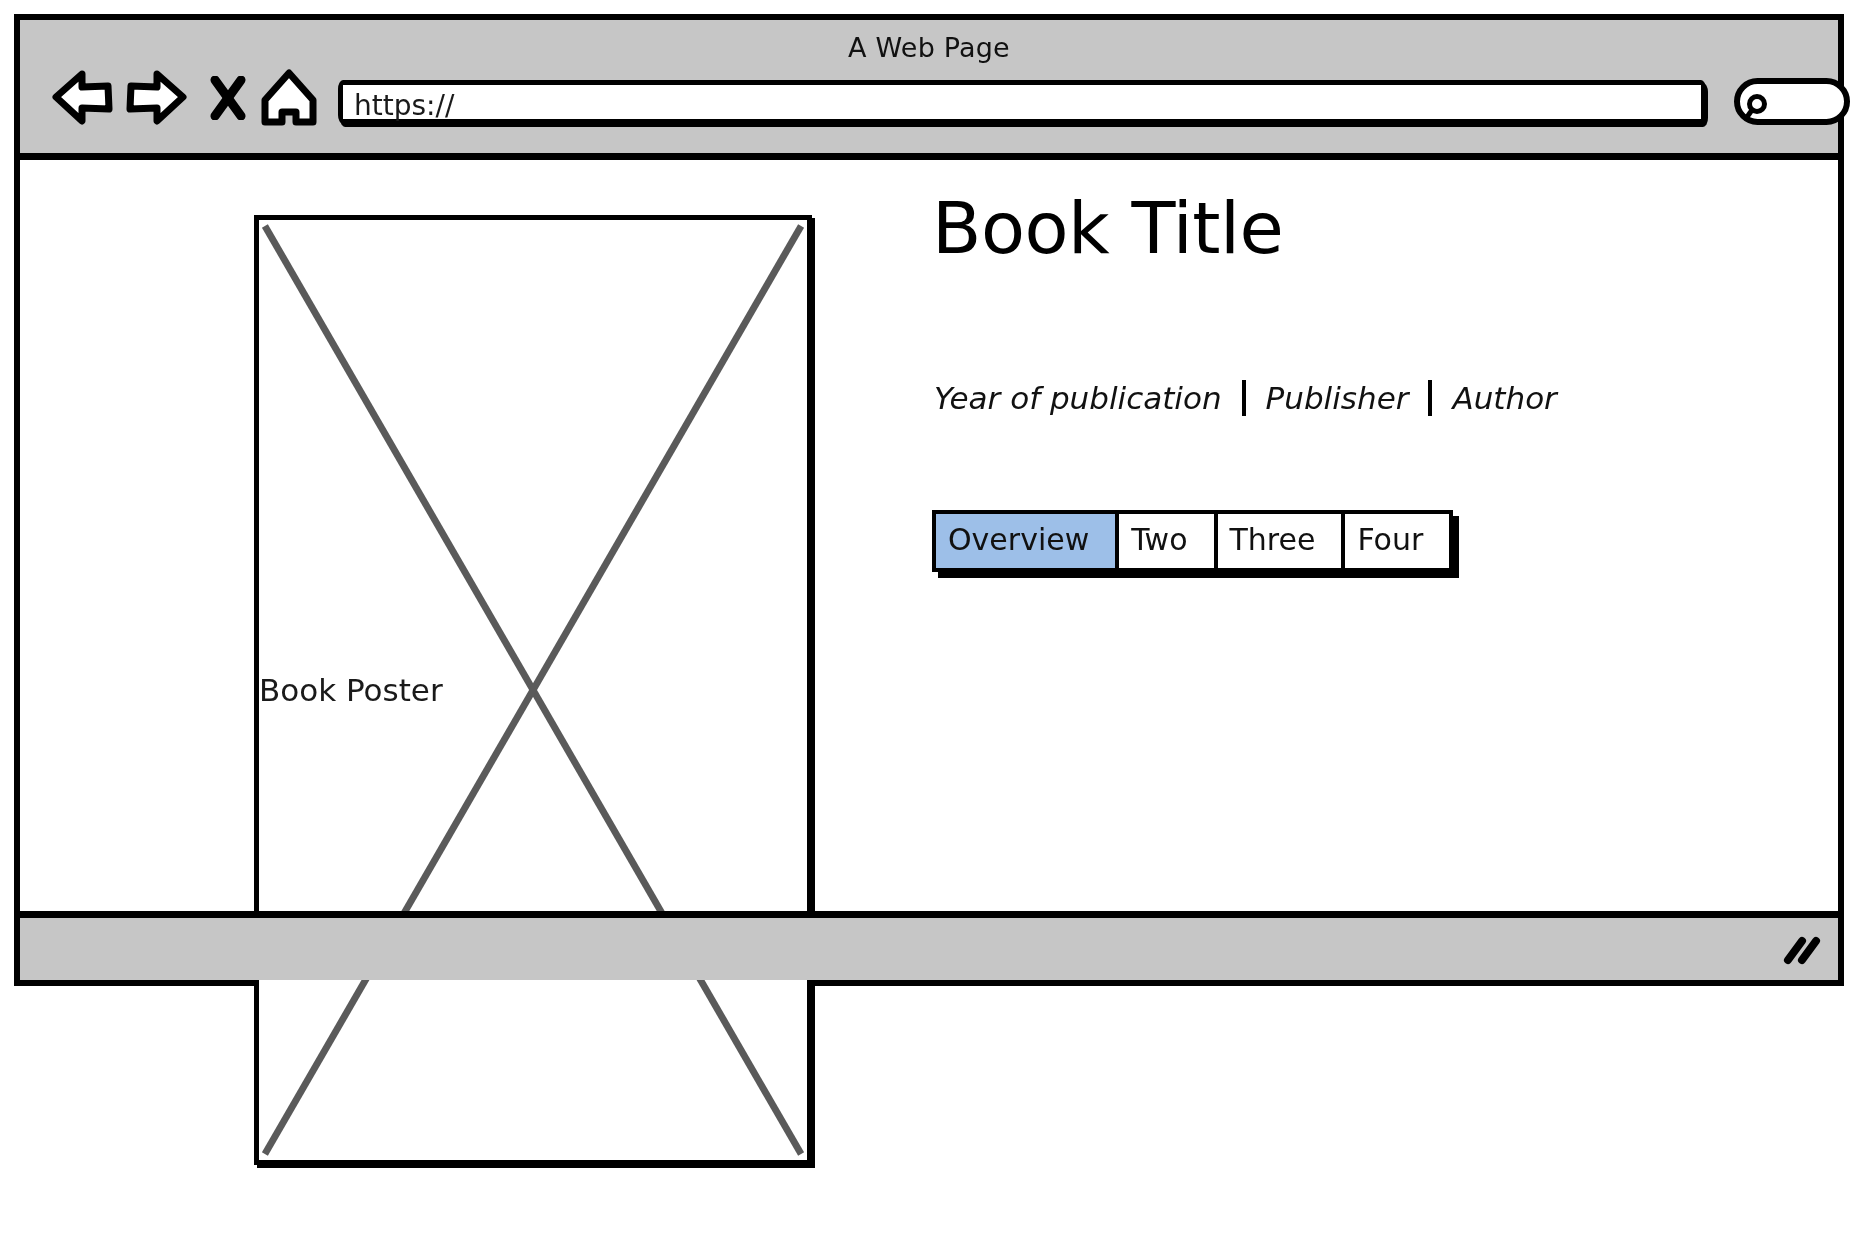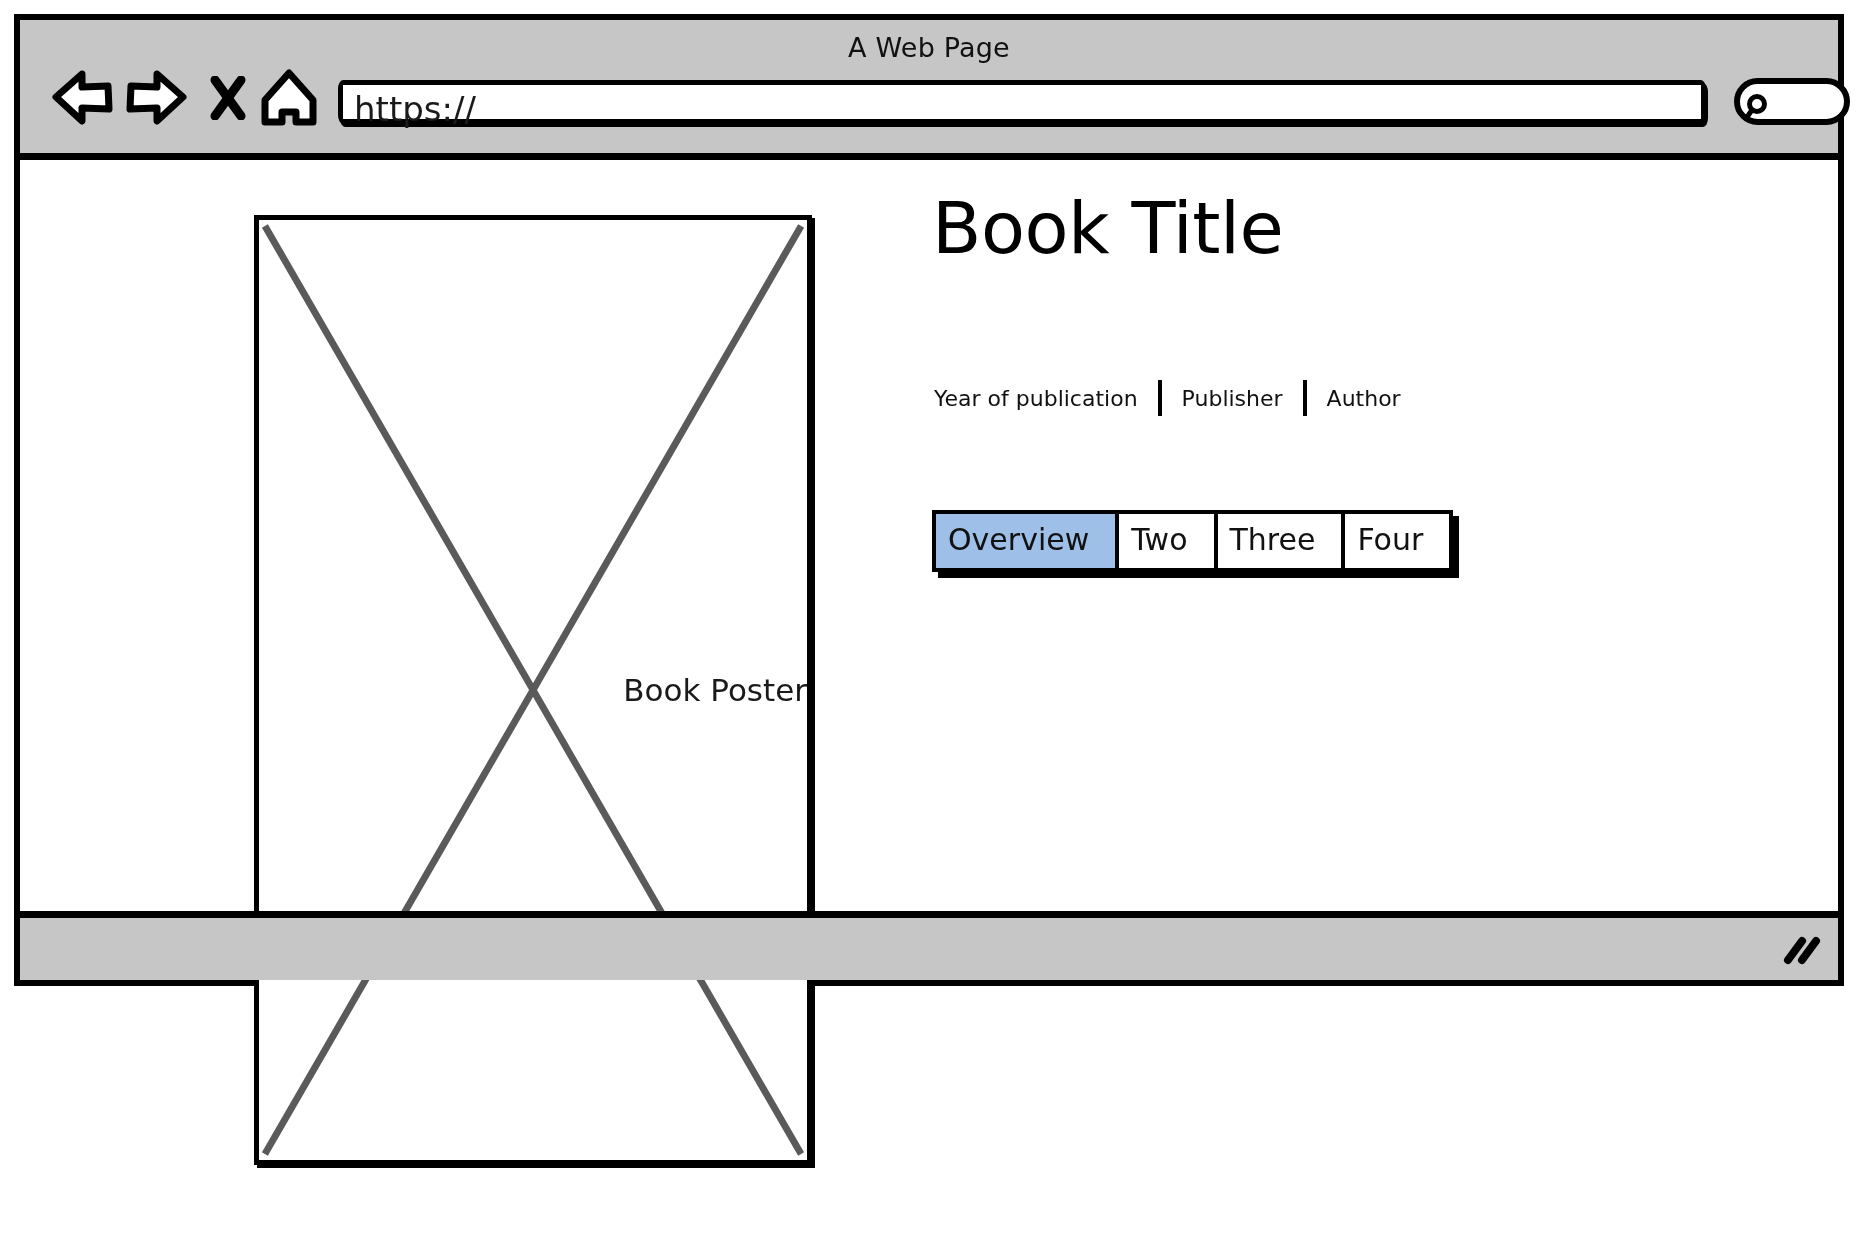--- a/index.html
+++ b/index.html
@@ -75,21 +75,21 @@
     background: #ffffff;
     border: 5px solid #000000;
     border-radius: 5px / 9px;
     box-sizing: border-box;
     box-shadow: 2px 3px 0 0 #000000;
   }
   #url-text {
     position: absolute;
     left: 11px;
     top: 4px;
-    font-size: 34px;
+    font-size: 28px;
     color: #1a1a1a;
     white-space: nowrap;
   }
 
   #search-box {
     position: absolute;
     left: 1714px;
     top: 10px;
     width: 116px;
     height: 47px;
@@ -132,21 +132,21 @@
     top: 0;
     width: 100%;
     height: 100%;
   }
   #book-poster-label {
     position: absolute;
     left: 0;
     top: 50%;
     width: 100%;
     transform: translateY(-50%);
-    text-align: right;
+    text-align: left;
     font-size: 31px;
     color: #1a1a1a;
     z-index: 2;
   }
 
   
   #detail-column {
     position: absolute;
     left: 912px;
     top: 32px;
@@ -181,23 +181,24 @@
     box-shadow: 5px 6px 0 0 #000000;
     cursor: pointer;
   }
 
   #meta-row {
     position: absolute;
     left: 0;
     top: 188px;
     display: flex;
     align-items: center;
-    font-size: 22px;
+    font-size: 31px;
     color: #111111;
     white-space: nowrap;
+    font-style: italic;
   }
   .meta-item { padding: 0 2px; }
   .meta-sep {
     display: inline-block;
     width: 4px;
     height: 36px;
     background: #000000;
     margin: 0 18px;
   }
 

